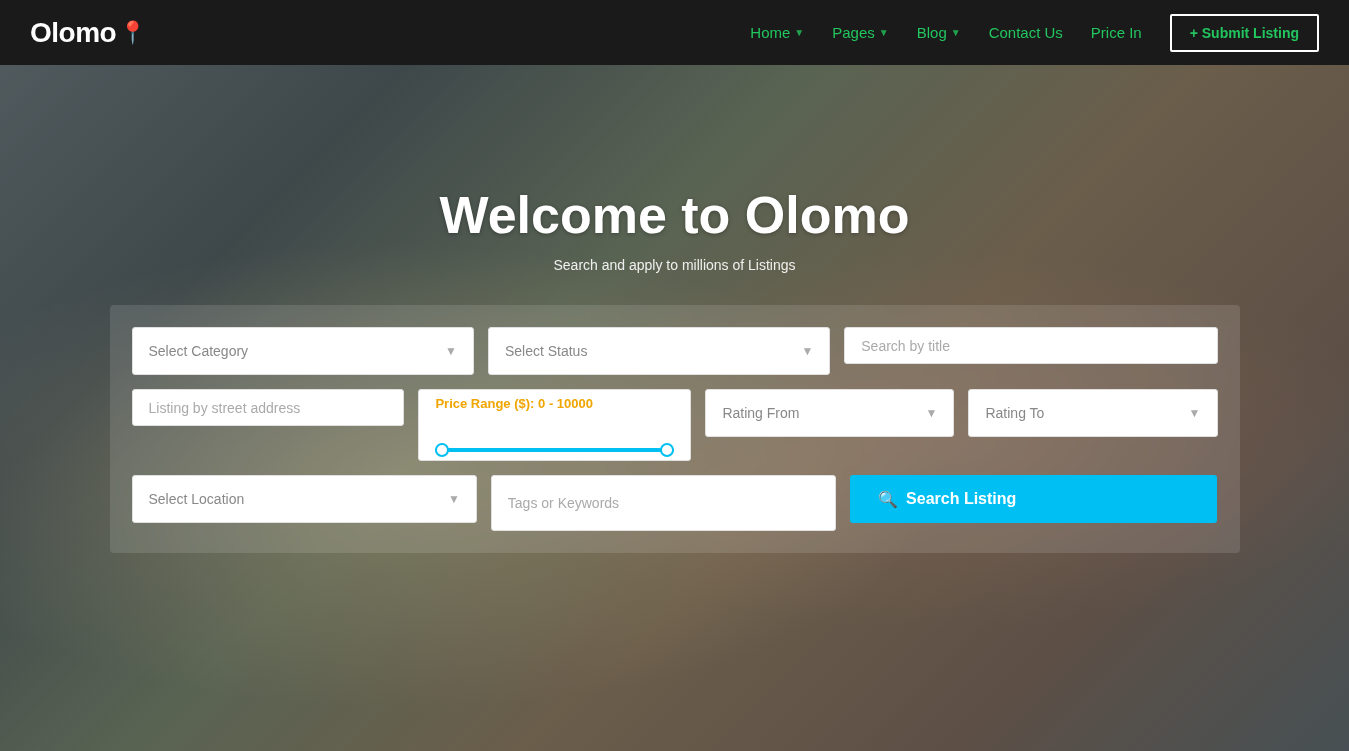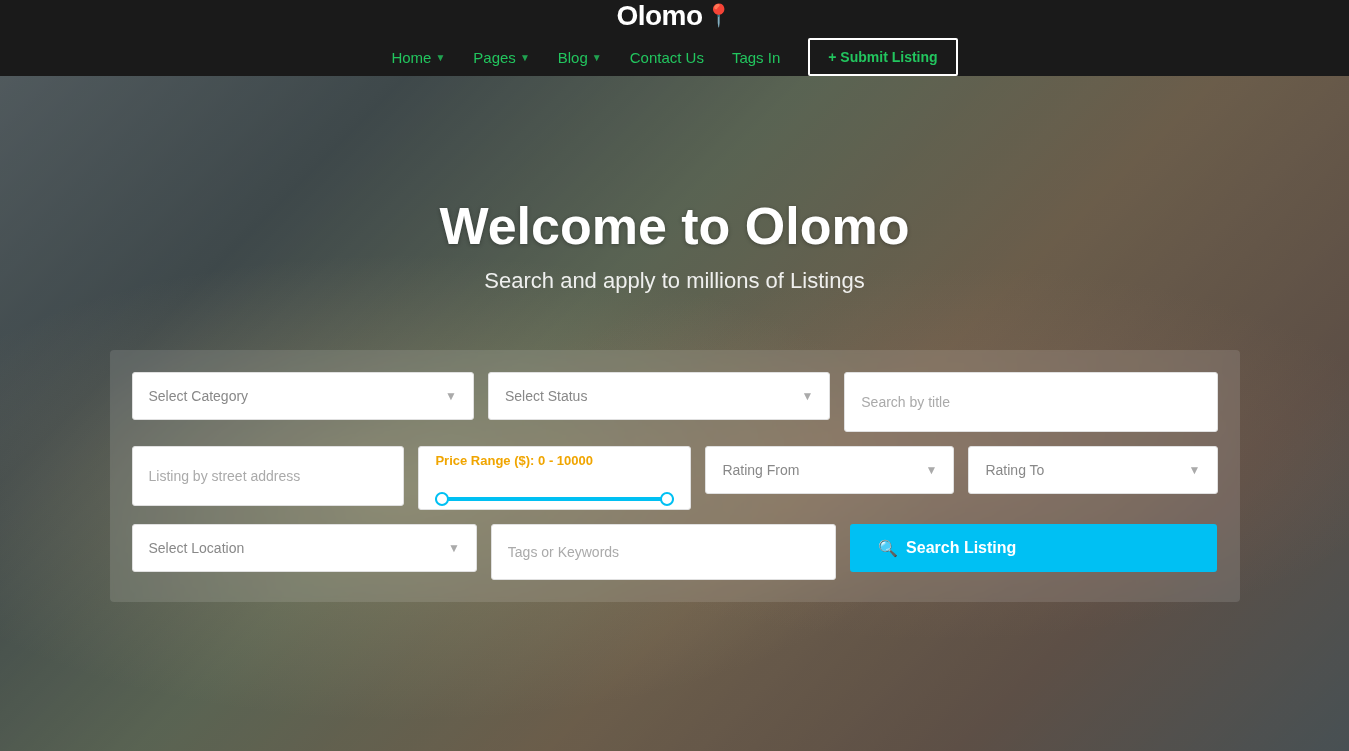--- a/index.html
+++ b/index.html
@@ -1,28 +1,27 @@
 <!DOCTYPE html>
 <html><head>
   <meta charset="utf-8">
   <style>
     * { margin: 0; padding: 0; box-sizing: border-box; }
     body { font-family: 'Segoe UI', Arial, sans-serif; width: 1349px; height: 751px; overflow: hidden; }
 
     
     .navbar {
       background: #1a1a1a;
-      height: 76px;
+      height: 65px;
       display: flex;
       align-items: center;
       justify-content: space-between;
       padding: 0 30px;
       position: relative;
       z-index: 10;
-      flex-direction: column;
     }
     .logo {
       display: flex;
       align-items: center;
       color: white;
       font-size: 28px;
       font-weight: 700;
       letter-spacing: -0.5px;
     }
     .logo-pin {
@@ -95,24 +94,24 @@
       text-align: center;
       color: white;
     }
     .hero-title {
       font-size: 52px;
       font-weight: 700;
       margin-bottom: 12px;
       text-shadow: 0 1px 4px rgba(0,0,0,0.3);
     }
     .hero-subtitle {
-      font-size: 22px;
+      font-size: 14px;
       font-weight: 400;
       opacity: 0.9;
-      margin-bottom: 56px;
+      margin-bottom: 32px;
     }
 
     
     .search-box {
       position: relative;
       z-index: 2;
       background: rgba(255,255,255,0.12);
       backdrop-filter: blur(2px);
       border-radius: 4px;
       padding: 22px 22px 22px 22px;
@@ -137,21 +136,21 @@
       align-items: center;
       justify-content: space-between;
       cursor: pointer;
       flex: 1;
     }
     .search-input {
       background: white;
       border: 1px solid #e0e0e0;
       border-radius: 3px;
       padding: 0 16px;
-      height: 60px;
+      height: 37px;
       font-size: 14px;
       color: #888;
       display: flex;
       align-items: center;
       flex: 1;
       outline: none;
       width: 100%;
     }
     .search-input::placeholder { color: #aaa; }
     input.search-input { border: 1px solid #e0e0e0; }
@@ -160,21 +159,21 @@
       color: #aaa;
       font-size: 12px;
     }
 
     
     .price-range-container {
       background: white;
       border: 1px solid #e0e0e0;
       border-radius: 3px;
       padding: 6px 16px 8px;
-      height: 64px;
+      height: 72px;
       flex: 1;
       display: flex;
       flex-direction: column;
       justify-content: space-between;
     }
     .price-label {
       color: #f0a500;
       font-size: 13px;
       font-weight: 600;
     }
@@ -265,21 +264,21 @@
       <span class="nav-chevron">▼</span>
     </a>
     <a href="#">
       <span>Blog</span>
       <span class="nav-chevron">▼</span>
     </a>
     <a href="#">
       <span>Contact Us</span>
     </a>
     <a href="#">
-      <span>Tags In</span>
+      <span>Price In</span>
     </a>
     <button class="submit-btn">
       <span>+ Submit Listing</span>
     </button>
   </div>
 </nav>
 
 <div class="hero">
   <div class="hero-bg"></div>
 

